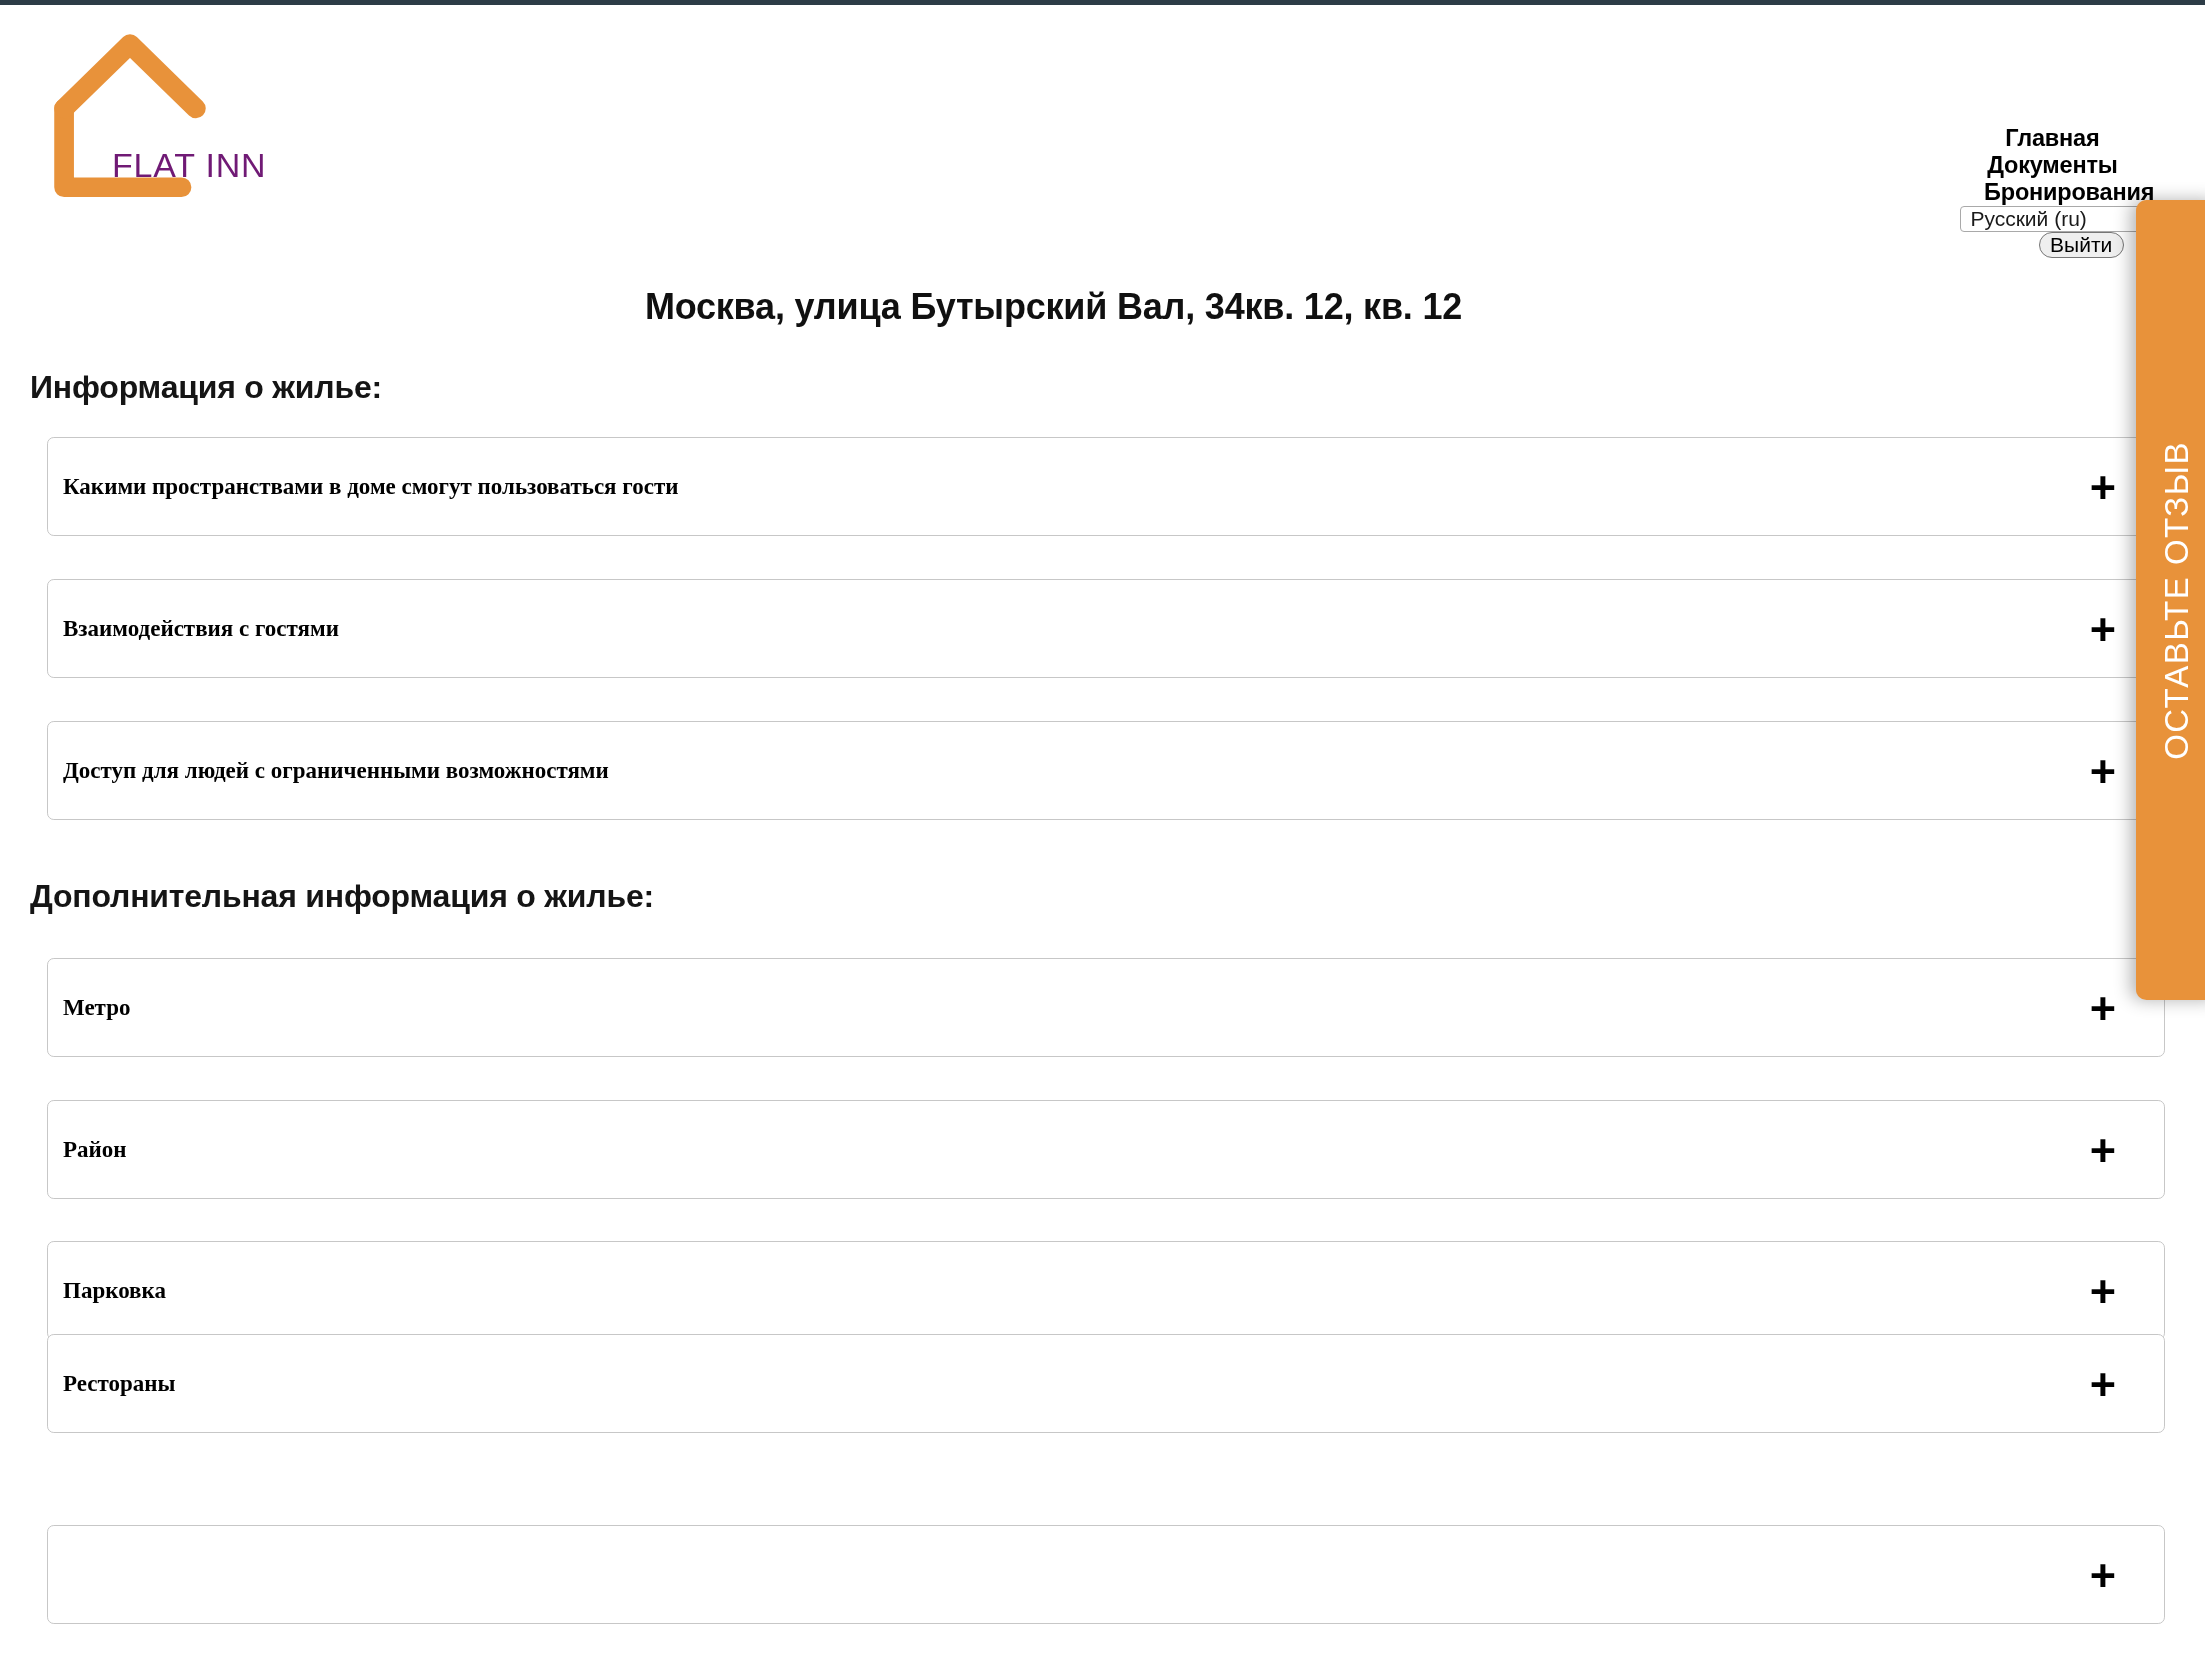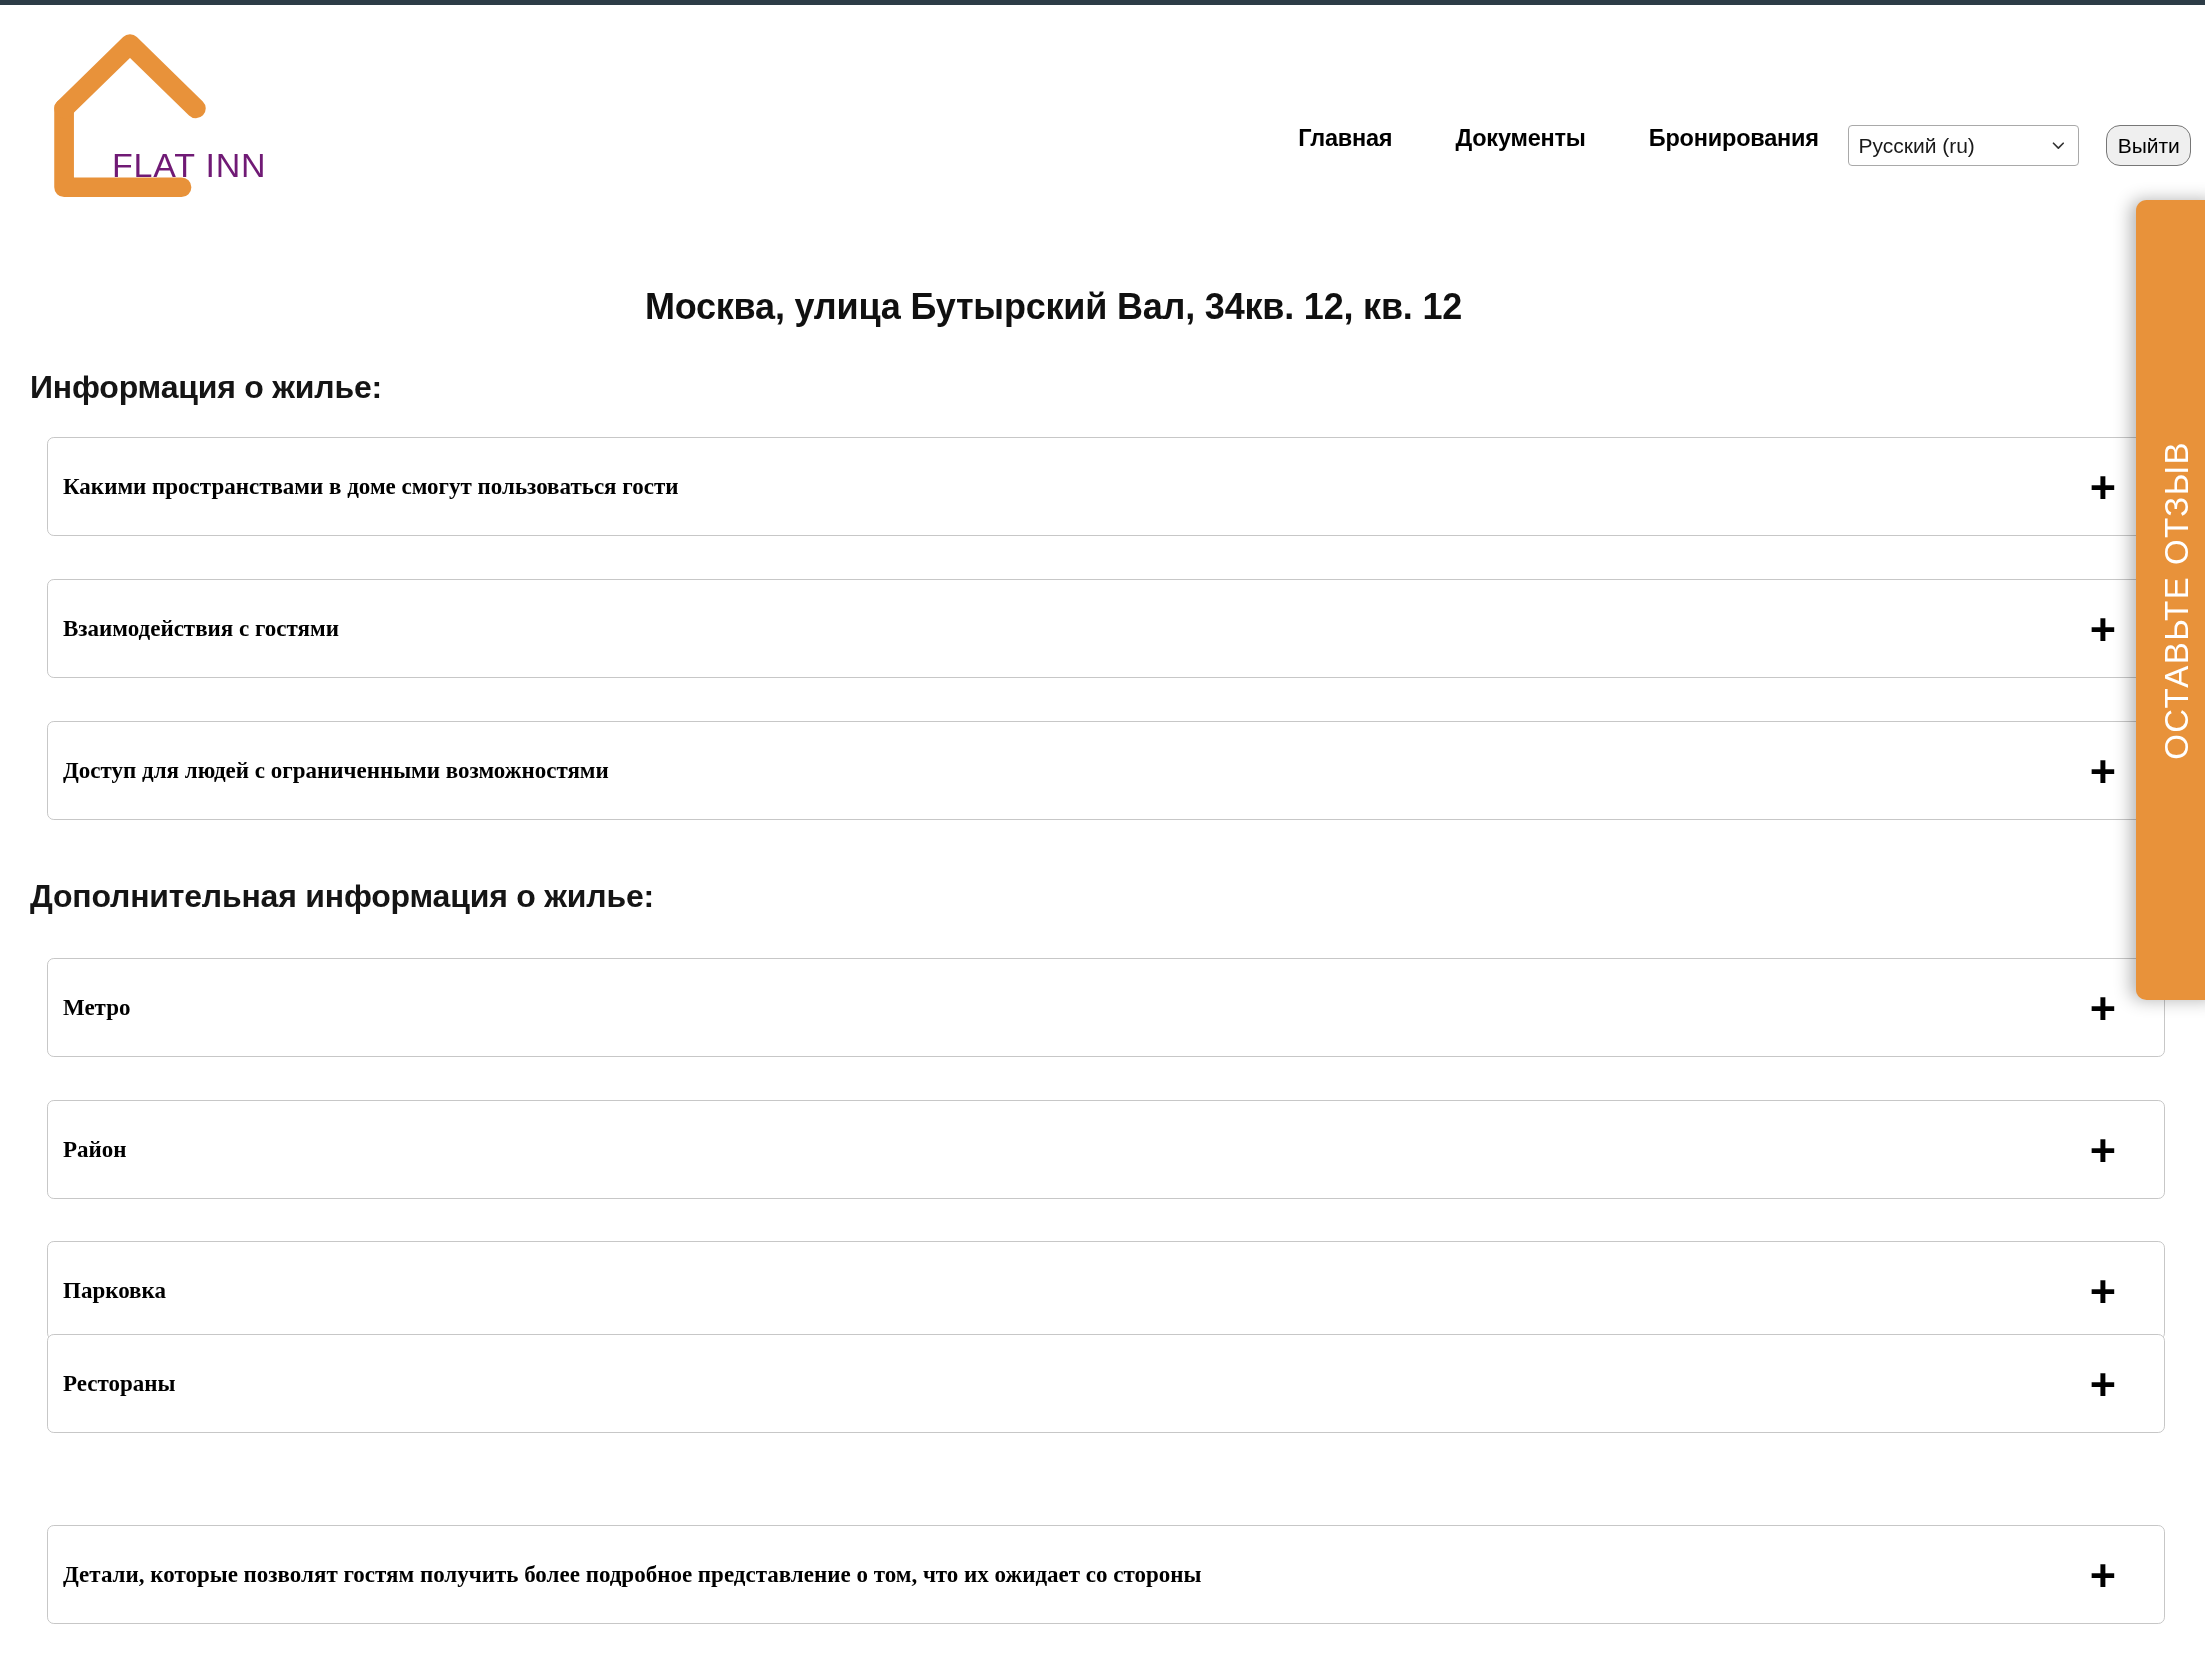--- a/index.html
+++ b/index.html
@@ -49,22 +49,24 @@
     color: #701a75;
     font-weight: 400;
     white-space: nowrap;
   }
 
   .nav {
     position: absolute;
     right: 13.6px;
     top: 120px;
     display: flex;
-    gap: 16px;
+    align-items: center;
+    gap: 0;
     height: 45px;
+    flex-direction: column;
   }
   .nav-link {
     font-family: "Liberation Sans", sans-serif;
     font-weight: bold;
     font-size: 23.5px;
     color: #000000;
     text-decoration: none;
     white-space: nowrap;
     margin-right: 47px;
     letter-spacing: -0.2px;
@@ -258,20 +260,19 @@
 </div>
 <div class="acc-card" style="top:1241px;">
   <div class="acc-label">Парковка</div>
   <div class="acc-plus">+</div>
 </div>
 <div class="acc-card" style="top:1334px;">
   <div class="acc-label">Рестораны</div>
   <div class="acc-plus">+</div>
 </div>
 <div class="acc-card" style="top:1525px;">
-  <div class="acc-label">Детали, которые позволят гостям получить более подробное представление о том, что их ожидает со стороны</div>
   <div class="acc-plus">+</div>
 </div>
 
 <div class="review-tab">
   <span class="review-tab-label">ОСТАВЬТЕ ОТЗЫВ</span>
 </div>
 
 
 </body></html>

